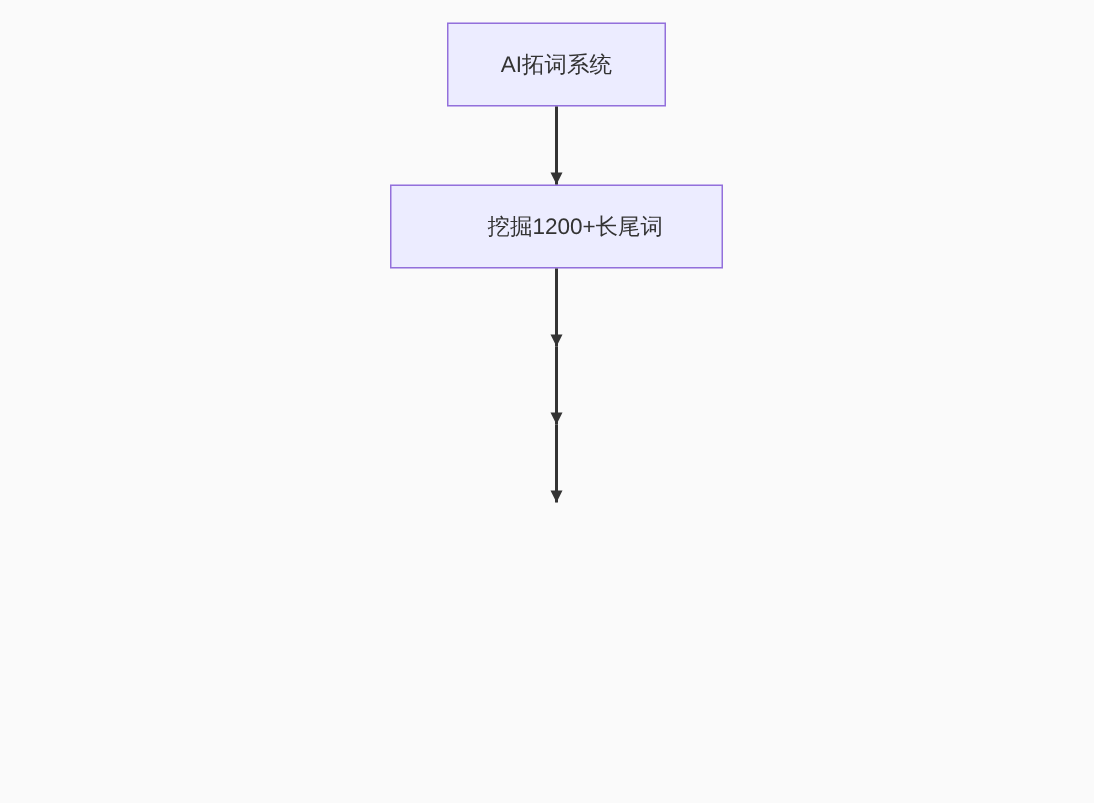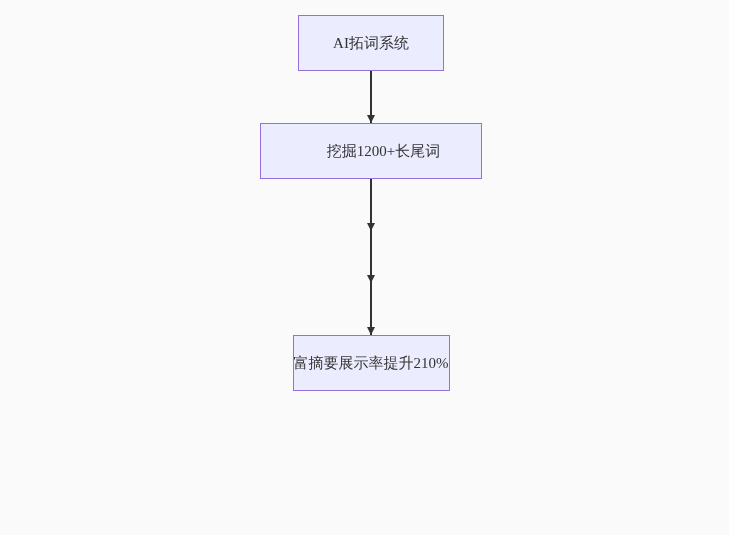--- a/index.html
+++ b/index.html
@@ -7,21 +7,20 @@
     padding: 0;
     background: #fafafa;
     font-family: "Liberation Sans", sans-serif;
   }
   .canvas {
     position: relative;
     width: 589px;
     height: 535px;
     background: #fafafa;
     overflow: hidden;
-    font-family: Liberation Serif, serif;
   }
   .flow-column {
     position: absolute;
     top: 15px;
     left: 371px;
     transform: translateX(-50%);
     display: flex;
     flex-direction: column;
     align-items: center;
   }
@@ -82,16 +81,15 @@
 
     <div class="flow-edge">
       <span class="arrowhead-icon"></span>
     </div>
 
 
     <div class="flow-edge">
       <span class="arrowhead-icon"></span>
     </div>
 
-    <div class="flow-node">富摘要展示率提升210%</div>
 
   </div>
 </div>
 
 </body></html>

